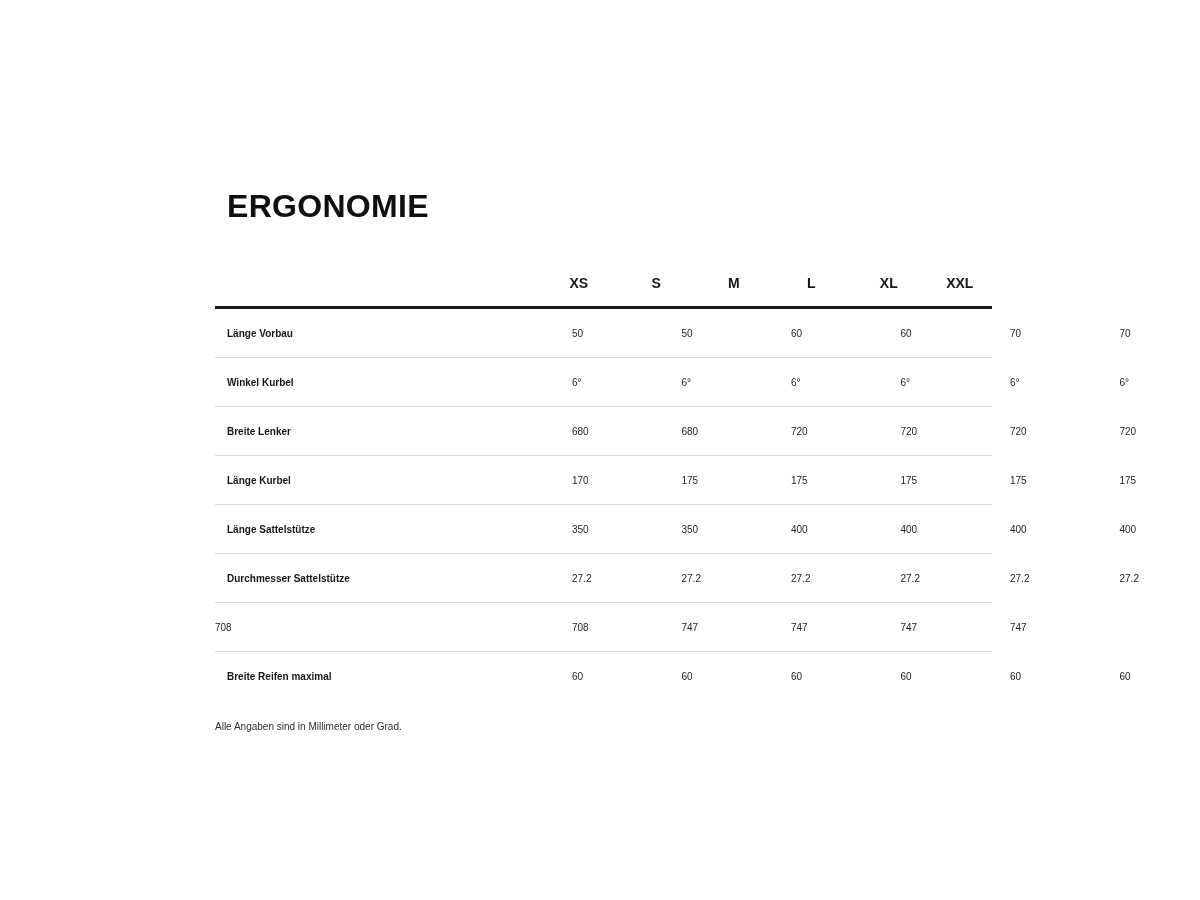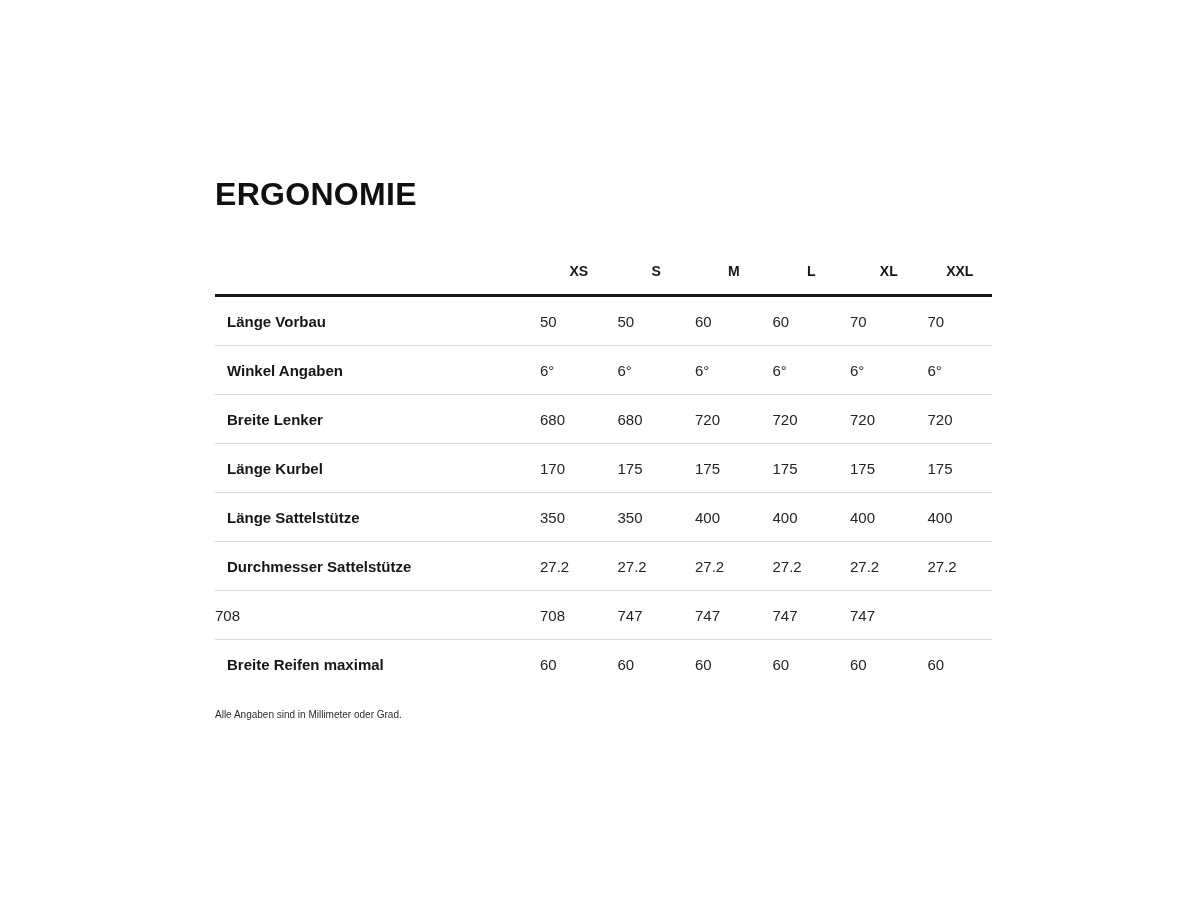--- a/index.html
+++ b/index.html
@@ -15,21 +15,21 @@
     -webkit-font-smoothing: antialiased;
     overflow: hidden;
   }
   .spec-section {
     position: absolute;
     left: 215px;
     top: 178px;
     width: 777px;
   }
   .section-title {
-    margin: 0;
+    margin: 12px;
     font-size: 32px;
     line-height: 1;
     font-weight: 700;
     font-stretch: 87.5%;
     letter-spacing: 0.3px;
     color: #101013;
   }
   .spec-table {
     margin-top: 38px;
     width: 777px;
@@ -45,21 +45,22 @@
   }
   .th {
     font-size: 14px;
     font-weight: 700;
     color: #17171a;
     text-align: center;
   }
   .trow {
     height: 48px;
     border-bottom: 1px solid #d9d9d9;
-    font-size: 15px;
+    font-size: 10px;
+    gap: 32px;
   }
   .trow:last-child {
     border-bottom: none;
   }
   .label-cell {
     font-weight: 700;
     color: #161619;
     padding-left: 12px;
     white-space: nowrap;
   }
@@ -98,21 +99,21 @@
       <div class="label-cell">Länge Vorbau</div>
       <div class="value-cell">50</div>
       <div class="value-cell">50</div>
       <div class="value-cell">60</div>
       <div class="value-cell">60</div>
       <div class="value-cell">70</div>
       <div class="value-cell">70</div>
     </div>
 
     <div class="trow">
-      <div class="label-cell">Winkel Angaben</div>
+      <div class="label-cell">Winkel Kurbel</div>
       <div class="value-cell">6°</div>
       <div class="value-cell">6°</div>
       <div class="value-cell">6°</div>
       <div class="value-cell">6°</div>
       <div class="value-cell">6°</div>
       <div class="value-cell">6°</div>
     </div>
 
     <div class="trow">
       <div class="label-cell">Breite Lenker</div>

